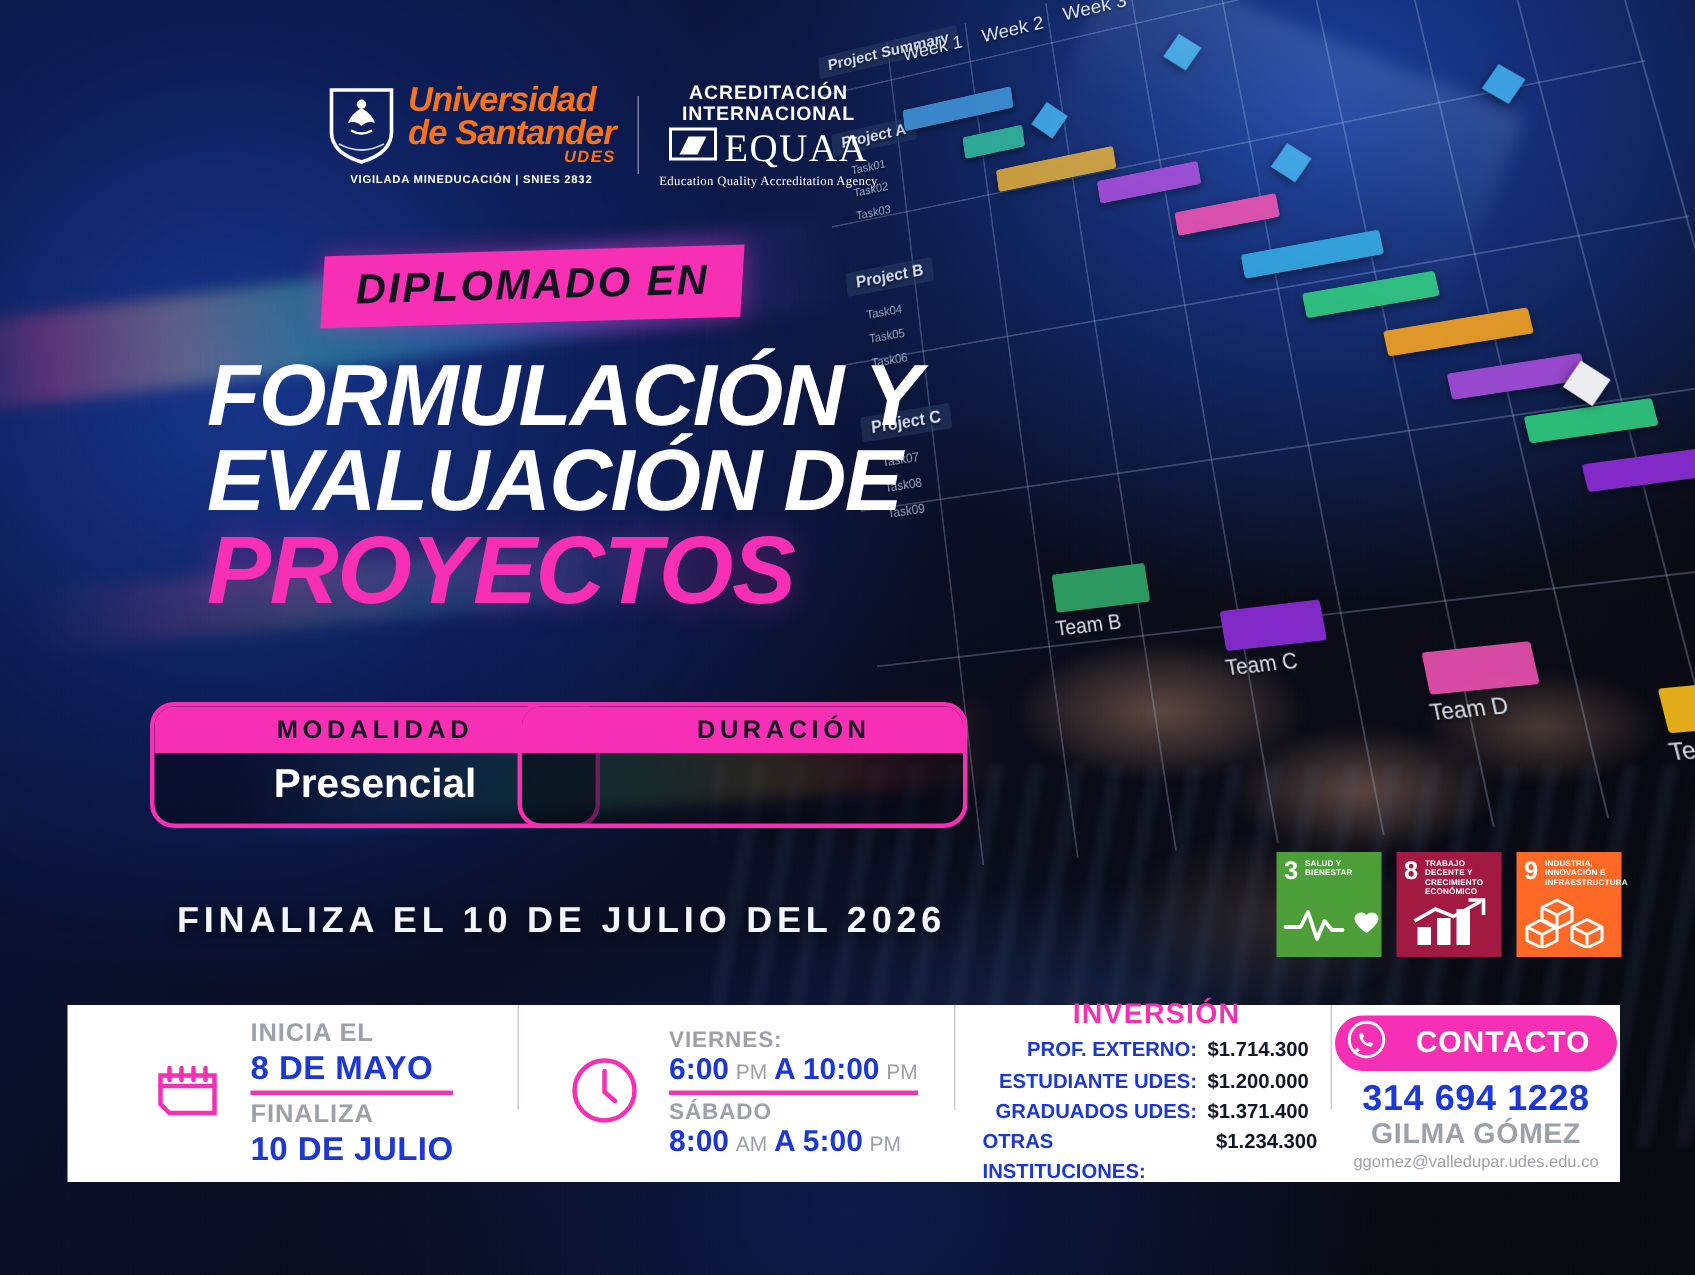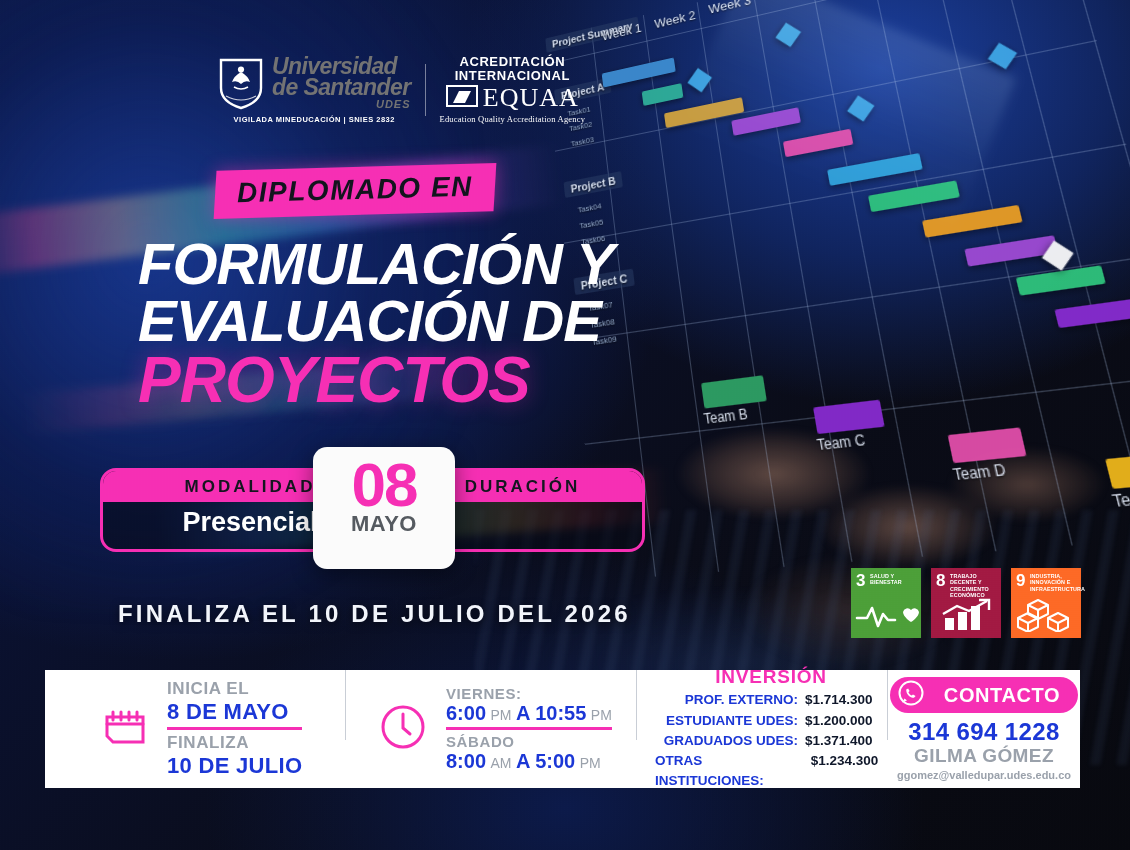--- a/index.html
+++ b/index.html
@@ -107,21 +107,21 @@
     position: absolute; width: 18px; height: 18px; transform: rotate(45deg);
     box-shadow: 0 2px 6px rgba(0,0,0,.5);
   }
   .g-teambox { position: absolute; width: 58px; height: 22px; border-radius: 2px; }
 
   
   #logos { position: absolute; left: 218px; top: 55px; display: flex; align-items: center; gap: 14px; }
   .udes-wrap { display: flex; flex-direction: column; align-items: center; }
   .udes-top { display: flex; align-items: center; gap: 8px; }
   .shield { width: 46px; height: 54px; position: relative; }
-  .udes-name { color: #737373; font-weight: bold; font-style: italic; line-height: .93; }
+  .udes-name { color: #f97316; font-weight: bold; font-style: italic; line-height: .93; }
   .udes-l1 { font-size: 23px; letter-spacing: -.6px; }
   .udes-l2 { font-size: 23px; letter-spacing: -.6px; }
   .udes-l3 { font-size: 11px; text-align: right; letter-spacing: 1px; margin-top: 1px; }
   .udes-sub { color: #fff; font-size: 7.5px; font-weight: bold; letter-spacing: .5px; margin-top: 5px; }
   .vrule { width: 1px; height: 52px; background: rgba(255,255,255,.45); }
   .equaa { display: flex; flex-direction: column; align-items: center; color: #fff; }
   .eq-l1 { font-size: 13px; font-weight: bold; letter-spacing: .6px; line-height: 1.05; }
   .eq-l2 { font-size: 13px; font-weight: bold; letter-spacing: .6px; line-height: 1.05; }
   .eq-main { display: flex; align-items: center; gap: 5px; margin-top: 2px; }
   .eq-word { font-family: "Liberation Serif", serif; font-size: 26px; letter-spacing: 1px; line-height: 1; }
@@ -211,21 +211,21 @@
   .money-v { color: #0f172a; width: 82px; text-align: left; }
 
   #col-contact { flex: 1; flex-direction: column; align-items: center; justify-content: center; }
   #contact-pill {
     display: flex; align-items: center; gap: 20px;
     background: #F62FB4; border-radius: 20px; padding: 3px 18px 3px 8px;
   }
   #contact-pill .label { color: #fff; font-size: 20px; font-weight: bold; letter-spacing: .6px; }
   #contact-phone { color: #1B37D6; font-size: 24px; font-weight: bold; margin-top: 5px; letter-spacing: .4px; }
   #contact-name { color: #9aa1ab; font-size: 19px; font-weight: bold; letter-spacing: .4px; line-height: 1.1; }
-  #contact-email { color: #9aa1ab; font-size: 11px; margin-top: 2px; font-weight: bold; }
+  #contact-email { color: #9aa1ab; font-size: 11px; margin-top: 2px; }
 </style>
 </head>
 <body>
 
 <div id="poster">
 
   <div class="bg-base"></div>
   <div class="glow-left"></div>
   <div class="bg-hands"></div>
   <div class="bg-keyboard"></div>
@@ -356,24 +356,20 @@
 
   <div id="pill-row">
     <div class="pill" id="pill-modalidad">
       <div class="pill-head">MODALIDAD</div>
       <div class="pill-val">Presencial</div>
     </div>
     <div class="pill" id="pill-duracion">
       <div class="pill-head" style="padding-left:55px;">DURACIÓN</div>
     </div>
   </div>
-  <div id="date-card">
-    <div id="date-day">08</div>
-    <div id="date-month">MAYO</div>
-  </div>
 
   <div id="finaliza-line">FINALIZA EL 10 DE JULIO DEL 2026</div>
 
   <div id="sdg">
     <div class="sdg" style="background:#4C9F38;">
       <div class="sdg-num">3</div>
       <div class="sdg-txt">SALUD Y BIENESTAR</div>
       <svg class="sdg-art" viewBox="0 0 70 34">
         <path d="M6 20 H16 L21 10 L27 28 L32 16 L37 22 H44" fill="none" stroke="#fff" stroke-width="2.6" stroke-linejoin="round" stroke-linecap="round"></path>
         <path d="M52 14 a4.6 4.6 0 0 1 8 -2 a4.6 4.6 0 0 1 8 2 c0 5 -8 10 -8 10 s-8 -5 -8 -10 z" fill="#fff"></path>
@@ -434,21 +430,21 @@
         <svg width="54" height="54" viewBox="0 0 54 54">
           <circle cx="27" cy="27" r="20" fill="none" stroke="#F62FB4" stroke-width="3"></circle>
           <path d="M27 14 V28 L34 34" fill="none" stroke="#F62FB4" stroke-width="3" stroke-linecap="round"></path>
         </svg>
       </span>
       <div>
         <div class="lbl gray">VIERNES:</div>
         <div>
           <span class="val blue">6:00</span>
           <span class="small gray">PM</span>
-          <span class="val blue">A 10:55</span>
+          <span class="val blue">A 10:00</span>
           <span class="small gray">PM</span>
         </div>
         <hr class="pinkrule">
         <div class="lbl gray">SÁBADO</div>
         <div>
           <span class="val blue">8:00</span>
           <span class="small gray">AM</span>
           <span class="val blue">A 5:00</span>
           <span class="small gray">PM</span>
         </div>

